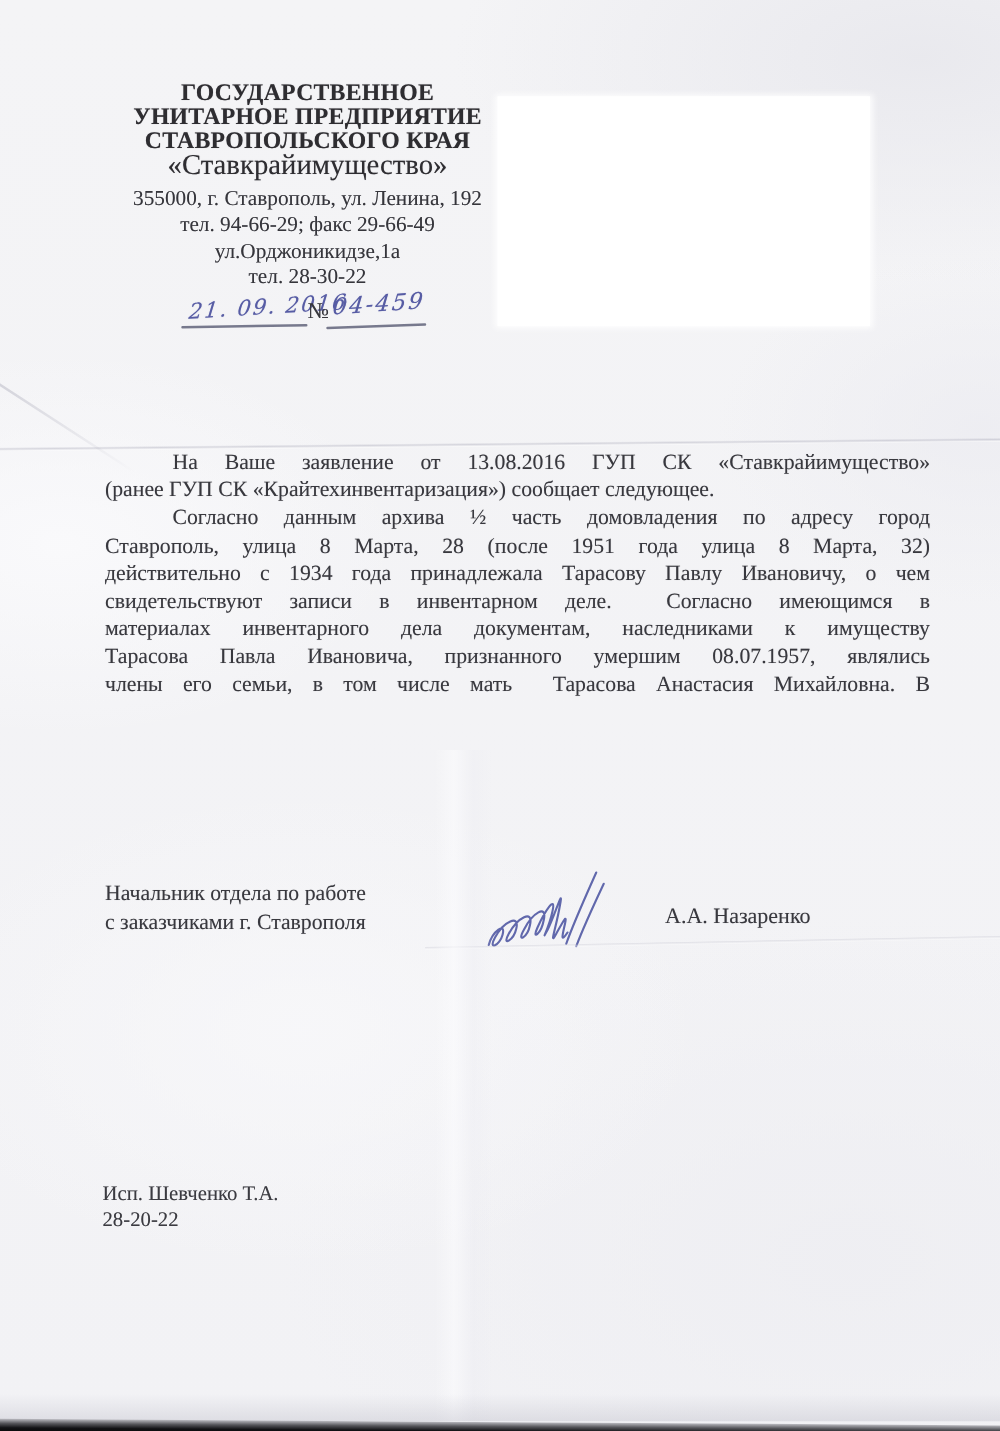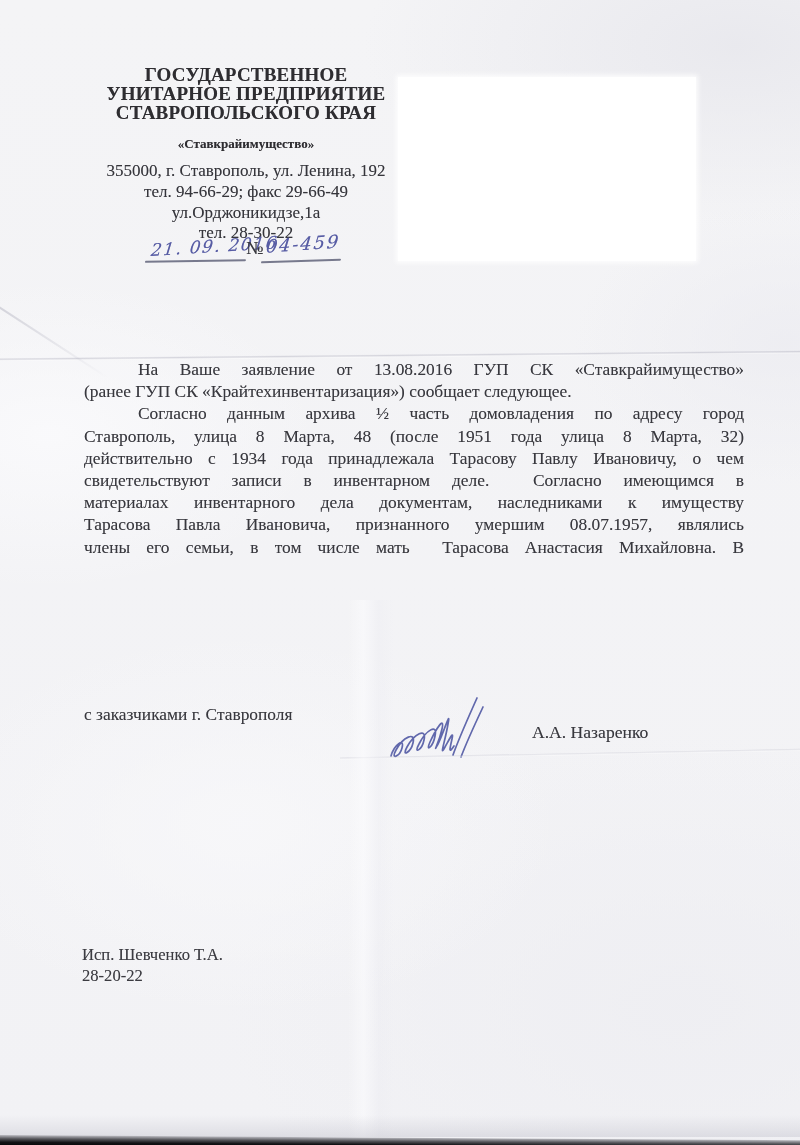--- a/index.html
+++ b/index.html
@@ -12,21 +12,21 @@
       radial-gradient(420px 240px at 6% 38%, rgba(250,250,252,.9) 0%, rgba(250,250,252,0) 65%),
       radial-gradient(540px 320px at 30% 72%, rgba(248,248,250,.8) 0%, rgba(248,248,250,0) 60%),
       radial-gradient(700px 420px at 85% 88%, rgba(238,238,242,.9) 0%, rgba(238,238,242,0) 65%),
       radial-gradient(300px 200px at 98% 30%, rgba(236,236,241,.8) 0%, rgba(236,236,241,0) 70%),
       linear-gradient(#f4f4f6,#f2f2f5);
   }
   
   .letterhead{position:absolute;left:85px;top:66px;width:322px;text-align:center;}
   .org-line{font-weight:bold;font-size:19px;line-height:18.8px;color:#2e2d31;
     letter-spacing:.2px;text-shadow:0 0 .6px rgba(47,45,50,.45);}
-  .org-name{font-weight:bold;font-size:13px;line-height:20px;margin-top:12px;color:#2e2d31;
+  .org-name{font-weight:normal;font-size:23px;line-height:20px;margin-top:0;color:#2e2d31;
     text-shadow:0 0 .6px rgba(47,45,50,.45);}
   .addr{margin-top:7px;}
   .addr-line{font-size:17px;line-height:20.6px;color:#35353b;text-shadow:0 0 .5px rgba(55,55,62,.35);font-family:Liberation Serif, serif;}
   
   .hw{font-family:"DejaVu Serif", serif;font-style:italic;color:#575ca4;
     text-shadow:0 0 .6px rgba(90,95,170,.5);white-space:nowrap;}
   #hw-date{position:absolute;left:151px;top:236px;font-size:17px;letter-spacing:1.6px;
     transform:rotate(-3.5deg) skewX(-10deg);}
   #hw-number{position:absolute;left:266px;top:233px;font-size:18px;letter-spacing:1.8px;
     transform:rotate(-4deg) skewX(-10deg);}
@@ -92,29 +92,30 @@
   <div class="hw" id="hw-number">04-459</div>
   <div class="ref-underline" id="date-underline"></div>
   <div class="ref-underline" id="number-underline"></div>
 
   <div id="redaction"></div>
 
   <div id="body-text">
       <div class="bline indent just">На Ваше заявление от 13.08.2016 ГУП СК «Ставкрайимущество»</div>
       <div class="bline">(ранее ГУП СК «Крайтехинвентаризация») сообщает следующее.</div>
       <div class="bline indent just">Согласно данным архива ½ часть домовладения по адресу город</div>
-      <div class="bline just">Ставрополь, улица 8 Марта, 48 (после 1951 года улица 8 Марта, 32)</div>
+      <div class="bline just">Ставрополь, улица 8 Марта, 28 (после 1951 года улица 8 Марта, 32)</div>
       <div class="bline just">действительно с 1934 года принадлежала Тарасову Павлу Ивановичу, о чем</div>
       <div class="bline just">свидетельствуют записи в инвентарном деле.&nbsp; Согласно имеющимся в</div>
       <div class="bline just">материалах инвентарного дела документам, наследниками к имуществу</div>
       <div class="bline just">Тарасова Павла Ивановича, признанного умершим 08.07.1957, являлись</div>
       <div class="bline just">члены его семьи, в том числе мать&nbsp; Тарасова Анастасия Михайловна. В</div>
     </div>
 
   <div class="signoff">
+    <div>Начальник отдела по работе</div>
     <div>с заказчиками г. Ставрополя</div>
   </div>
 
   <svg id="signature-svg" width="114" height="94" viewBox="0 0 114 94">
     <g fill="none" stroke="#4d55a2" stroke-width="1.7" stroke-linecap="round" opacity="0.88">
       <path d="M10,66 C13,55 24,47 21,58 C19,66 9,71 15,60 C22,47 35,41 32,53 C30,62 20,68 26,57
                C33,44 46,37 43,50 C41,60 32,65 38,54 C45,40 57,33 54,46 C52,57 44,63 49,52
                C55,39 64,25 61,39 C58,53 51,65 57,54 C63,42 70,18 67,34 C64,52 58,68 64,57
                C69,48 73,40 71,49 C69,58 67,65 73,56"></path>
       <path d="M72,65 C78,48 88,26 96,8"></path>

